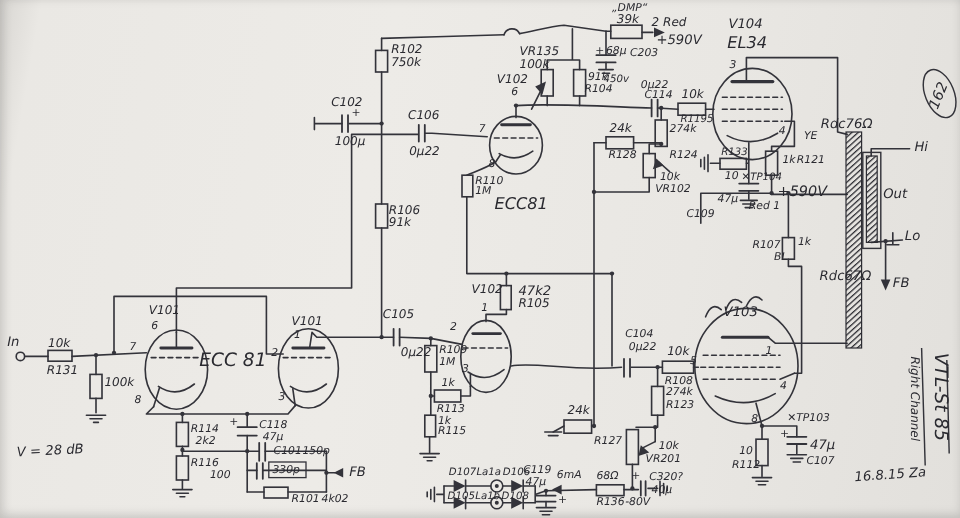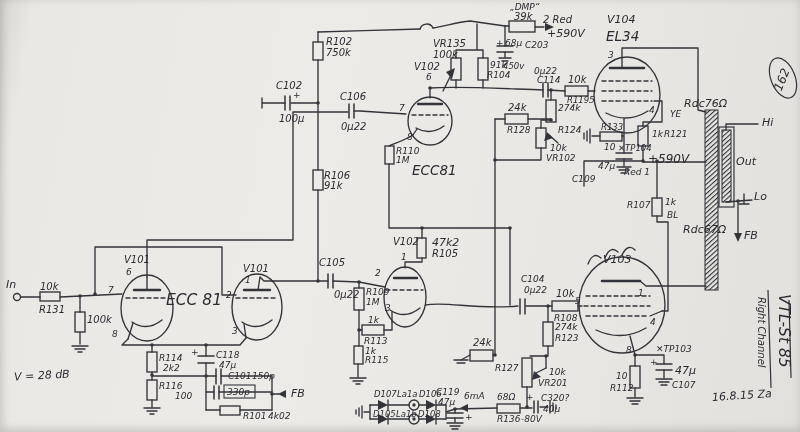--- a/index.html
+++ b/index.html
@@ -367,21 +367,21 @@
   <span class="lb s9" style="left:664px;top:130px">R121</span>
   <span class="lb s12" style="left:648px;top:153px">+590V</span>
   <span class="lb s9" style="left:624px;top:168px">Red 1</span>
   <span class="lb s8" style="left:601px;top:123px">R133</span>
   <span class="lb s9" style="left:604px;top:143px">10</span>
   <span class="lb s8" style="left:618px;top:144px">✕TP104</span>
   <span class="lb s9" style="left:598px;top:162px">47µ</span>
   <span class="lb s9" style="left:572px;top:175px">C109</span>
   <span class="lb s9" style="left:627px;top:201px">R107</span>
   <span class="lb s9" style="left:665px;top:198px">1k</span>
-  <span class="lb s9" style="left:667px;top:211px">BL</span>
+  <span class="lb s9" style="left:645px;top:211px">BL</span>
   <span class="lb s9" style="left:670px;top:110px">YE</span>
   <span class="lb s11" style="left:684px;top:98px">Rdc76Ω</span>
   <span class="lb s11" style="left:683px;top:224px">Rdc67Ω</span>
 
   <span class="lb s11" style="left:762px;top:117px">Hi</span>
   <span class="lb s11" style="left:736px;top:156px">Out</span>
   <span class="lb s11" style="left:754px;top:191px">Lo</span>
   <span class="lb s11" style="left:744px;top:230px">FB</span>
 
   <span class="lb s11" style="left:603px;top:254px">V103</span>

